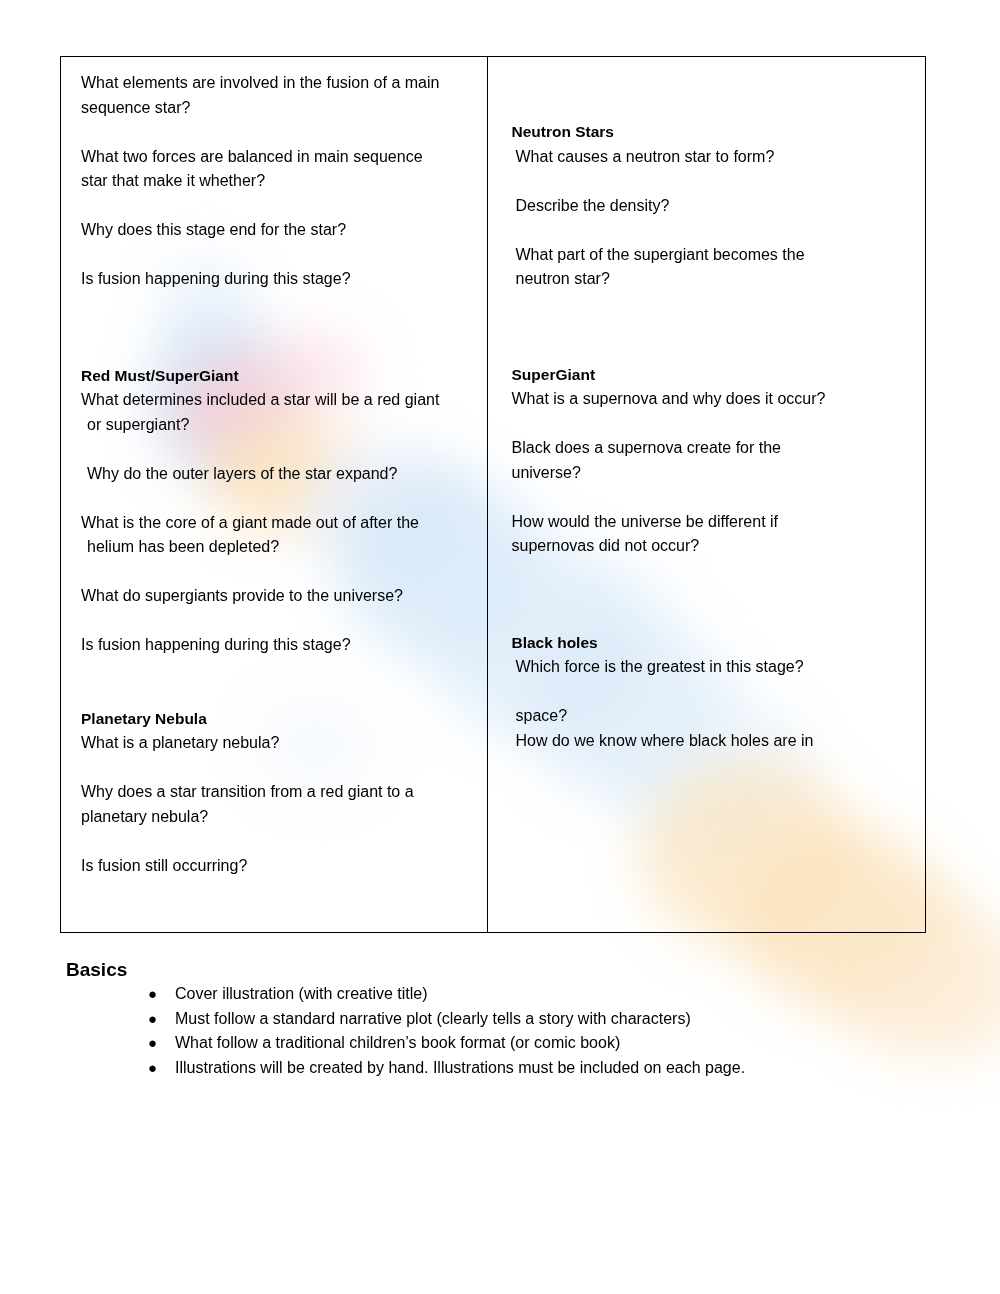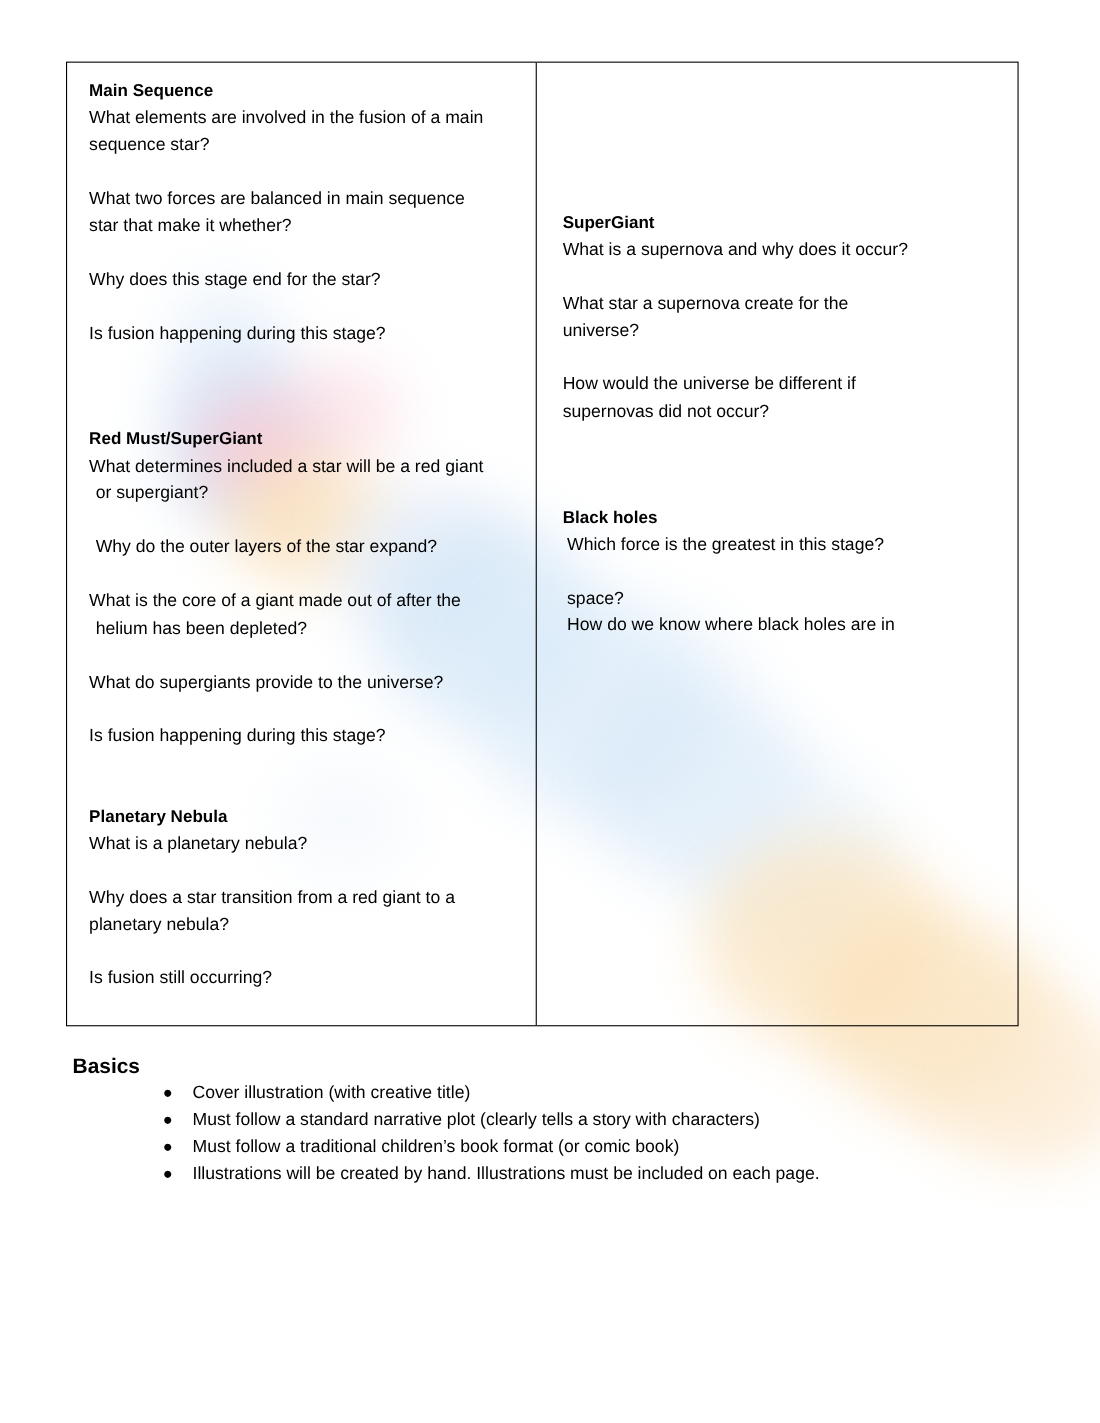--- a/index.html
+++ b/index.html
@@ -162,21 +162,20 @@
 </div>
 
 <div id="content">
 
   <div class="qtable">
 
     <div class="col col-left">
       <div class="col-inner">
 
         <div class="section">
-          <div class="sec-head">Main Sequence</div>
           <div class="qline">What elements are involved in the fusion of a main</div>
           <div class="qline">sequence star?</div>
           <div class="gap"></div>
           <div class="qline">What two forces are balanced in main sequence</div>
           <div class="qline">star that make it whether?</div>
           <div class="gap"></div>
           <div class="qline">Why does this stage end for the star?</div>
           <div class="gap"></div>
           <div class="qline">Is fusion happening during this stage?</div>
         </div>
@@ -209,28 +208,37 @@
           <div class="gap"></div>
           <div class="qline">Is fusion still occurring?</div>
         </div>
 
       </div>
     </div>
 
     <div class="col col-right">
       <div class="col-inner">
 
+        <div class="section indent-group">
+          <div class="sec-head">Neutron Stars</div>
+          <div class="qline">What causes a neutron star to form?</div>
+          <div class="gap"></div>
+          <div class="qline">Describe the density?</div>
+          <div class="gap"></div>
+          <div class="qline">What part of the supergiant becomes the</div>
+          <div class="qline">neutron star?</div>
+        </div>
 
         <div class="sec-gap-r1"></div>
 
         <div class="section">
           <div class="sec-head">SuperGiant</div>
           <div class="qline">What is a supernova and why does it occur?</div>
           <div class="gap"></div>
-          <div class="qline">What star a supernova create for the</div>
+          <div class="qline">Black does a supernova create for the</div>
           <div class="qline">universe?</div>
           <div class="gap"></div>
           <div class="qline">How would the universe be different if</div>
           <div class="qline">supernovas did not occur?</div>
         </div>
 
         <div class="sec-gap-r2"></div>
 
         <div class="section indent-group">
           <div class="sec-head">Black holes</div>
@@ -251,21 +259,21 @@
       <li>
         <span class="bullet">●</span>
         <span>Cover illustration (with creative title)</span>
       </li>
       <li>
         <span class="bullet">●</span>
         <span>Must follow a standard narrative plot (clearly tells a story with characters)</span>
       </li>
       <li>
         <span class="bullet">●</span>
-        <span>Must follow a traditional children’s book format (or comic book)</span>
+        <span>What follow a traditional children’s book format (or comic book)</span>
       </li>
       <li>
         <span class="bullet">●</span>
         <span>Illustrations will be created by hand. Illustrations must be included on each page.</span>
       </li>
     </ul>
   </div>
 
 </div>
 

